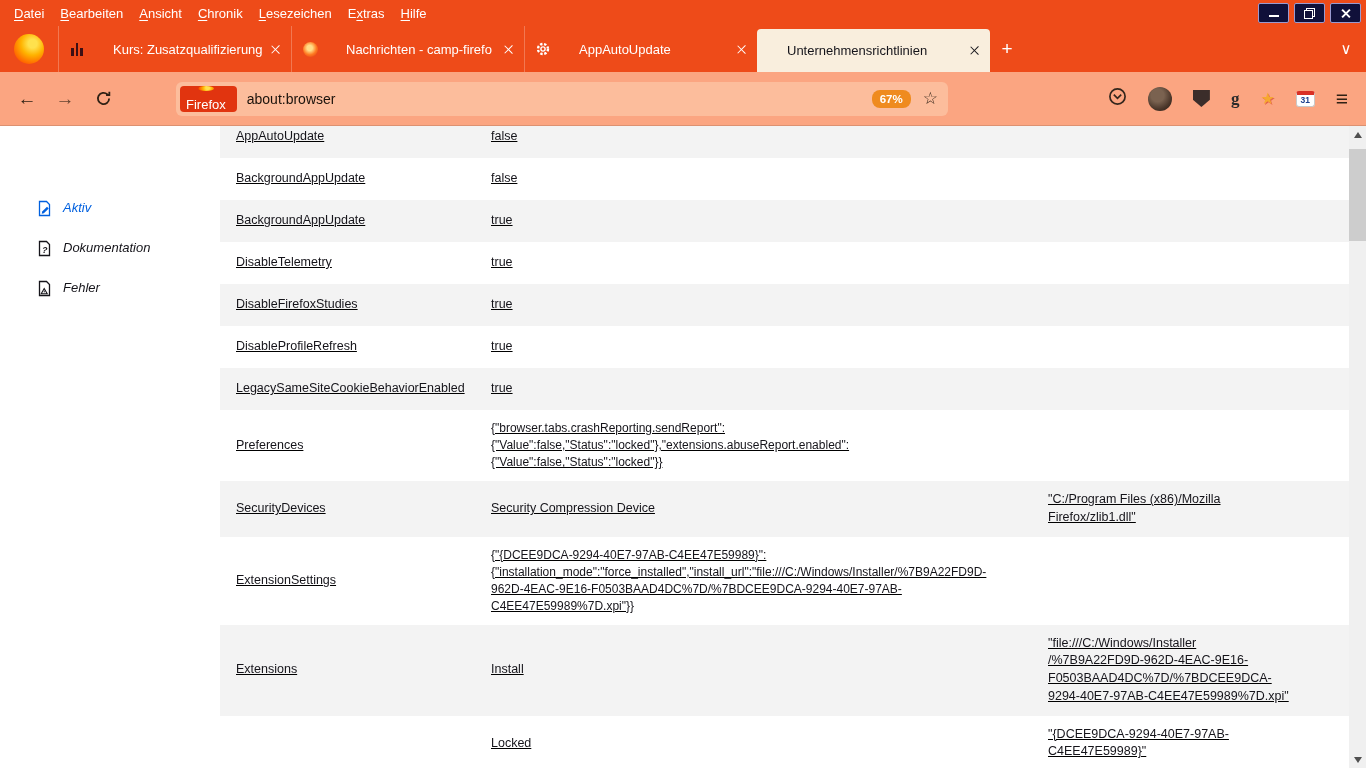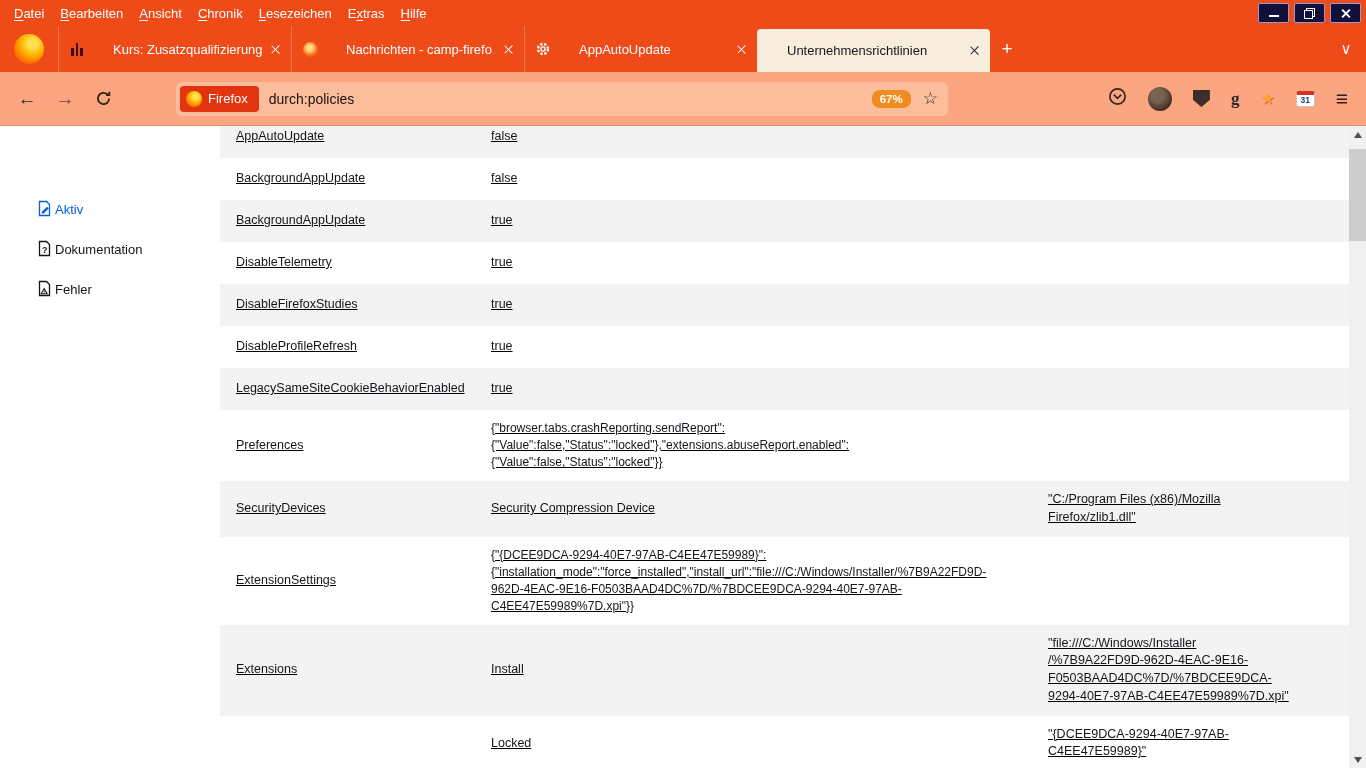--- a/index.html
+++ b/index.html
@@ -55,21 +55,21 @@
 
   
   .navbar { height:54px; background:#fba581; display:flex; align-items:center;
             padding:0 10px; gap:4px; flex:0 0 auto; border-bottom:1px solid rgba(0,0,0,0.12); }
   .nav-btn { width:34px; height:34px; display:flex; align-items:center; justify-content:center;
              color:#2f2114; font-size:19px; border-radius:4px; }
   .nav-btn.dim { opacity:0.75; }
   .urlbar { width:772px; height:34px; margin-left:52px; background:#fcbd9c; border-radius:6px;
             display:flex; align-items:center; gap:10px; padding:0 8px 0 4px; flex:0 0 auto; }
   .fx-chip { height:26px; background:#e1340f; border-radius:4px; color:#fff; display:flex;
-             align-items:center; gap:6px; padding:0 11px 0 6px; font-size:13px; }
+             align-items:center; gap:6px; padding:0 11px 0 6px; font-size:13px;flex-direction:column; }
   .chip-logo { width:16px; height:16px; border-radius:50%;
     background:radial-gradient(circle at 60% 35%, #ffe14d 0 18%, #ffb300 45%, #ff5e00 80%, #d83600 100%); }
   .url-text { flex:1; font-size:14px; color:#1a120b; }
   .zoom-badge { background:#ef8b1f; color:#fff; font-size:11.5px; font-weight:bold;
                 padding:3px 8px; border-radius:8px; }
   .star-btn { font-size:17px; color:#3a2a1d; padding:0 2px; }
   .toolbar-icons { margin-left:auto; display:flex; align-items:center; gap:21px; padding-right:8px; }
   .avatar { width:24px; height:24px; border-radius:50%;
     background:radial-gradient(circle at 40% 35%, #7a6250 0 30%, #4a362a 65%, #241812 100%); }
   .ublock { width:17px; height:17px; background:#3b2d2a;
@@ -77,22 +77,22 @@
   .g-icon { font-size:17px; font-weight:bold; color:#2b2b2b; font-family:"Liberation Serif", serif; }
   .sparkle { font-size:16px; color:#f6a830; text-shadow:1px 1px 0 #e2654a; }
   .cal { width:19px; height:16px; background:#fff; border-radius:3px; border:1px solid #c9c9c9;
          border-top:4px solid #d93025; display:flex; align-items:center; justify-content:center;
          font-size:8.5px; font-weight:bold; color:#1a3e8c; }
   .burger { font-size:21px; color:#2f2114; }
 
   
   .content { flex:1; display:flex; position:relative; background:#fff; overflow:hidden; }
   .sidebar { width:220px; padding:74px 0 0 36px; flex:0 0 auto; }
-  .side-item { display:flex; align-items:flex-end; gap:2px; font-size:13px; color:#15141a;
-               margin-bottom:23px; }
+  .side-item { display:flex; align-items:flex-start; gap:10px; font-size:13px; color:#15141a;
+               margin-bottom:23px;font-style:italic; }
   .side-item.active { color:#0060df; }
   .main { flex:1; margin-right:17px; overflow:hidden;text-decoration:underline; }
   .ptable { margin-top:-10px; }
   .prow { display:grid; grid-template-columns:255px 1fr 285px; padding:0 16px;
           align-items:center; font-size:12.5px; color:#15141a; min-height:42px; }
   .prow.alt { background:#f3f3f3; }
   .prow .c { padding:10px 10px 10px 0; line-height:1.42; white-space:pre-wrap;
              overflow-wrap:anywhere; }
   .prow .c.json { font-size:12px; }
 
@@ -185,21 +185,21 @@
         <path d="M13.3 8a5.3 5.3 0 1 1-1.6-3.8"></path>
         <path d="M13.5 1.6v3.1h-3.1"></path>
       </svg>
     </div>
 
     <div class="urlbar">
       <div class="fx-chip">
         <span class="chip-logo"></span>
         <span>Firefox</span>
       </div>
-      <span class="url-text">durch:policies</span>
+      <span class="url-text">about:browser</span>
       <span class="zoom-badge">67%</span>
       <span class="star-btn">☆</span>
     </div>
 
     <div class="toolbar-icons">
       <span>
         <svg width="19" height="19" viewBox="0 0 18 18" fill="none" stroke="#33261c" stroke-width="1.6">
           <circle cx="9" cy="9" r="7.2"></circle>
           <path d="M5.5 7.3 9 10.8l3.5-3.5"></path>
         </svg>

